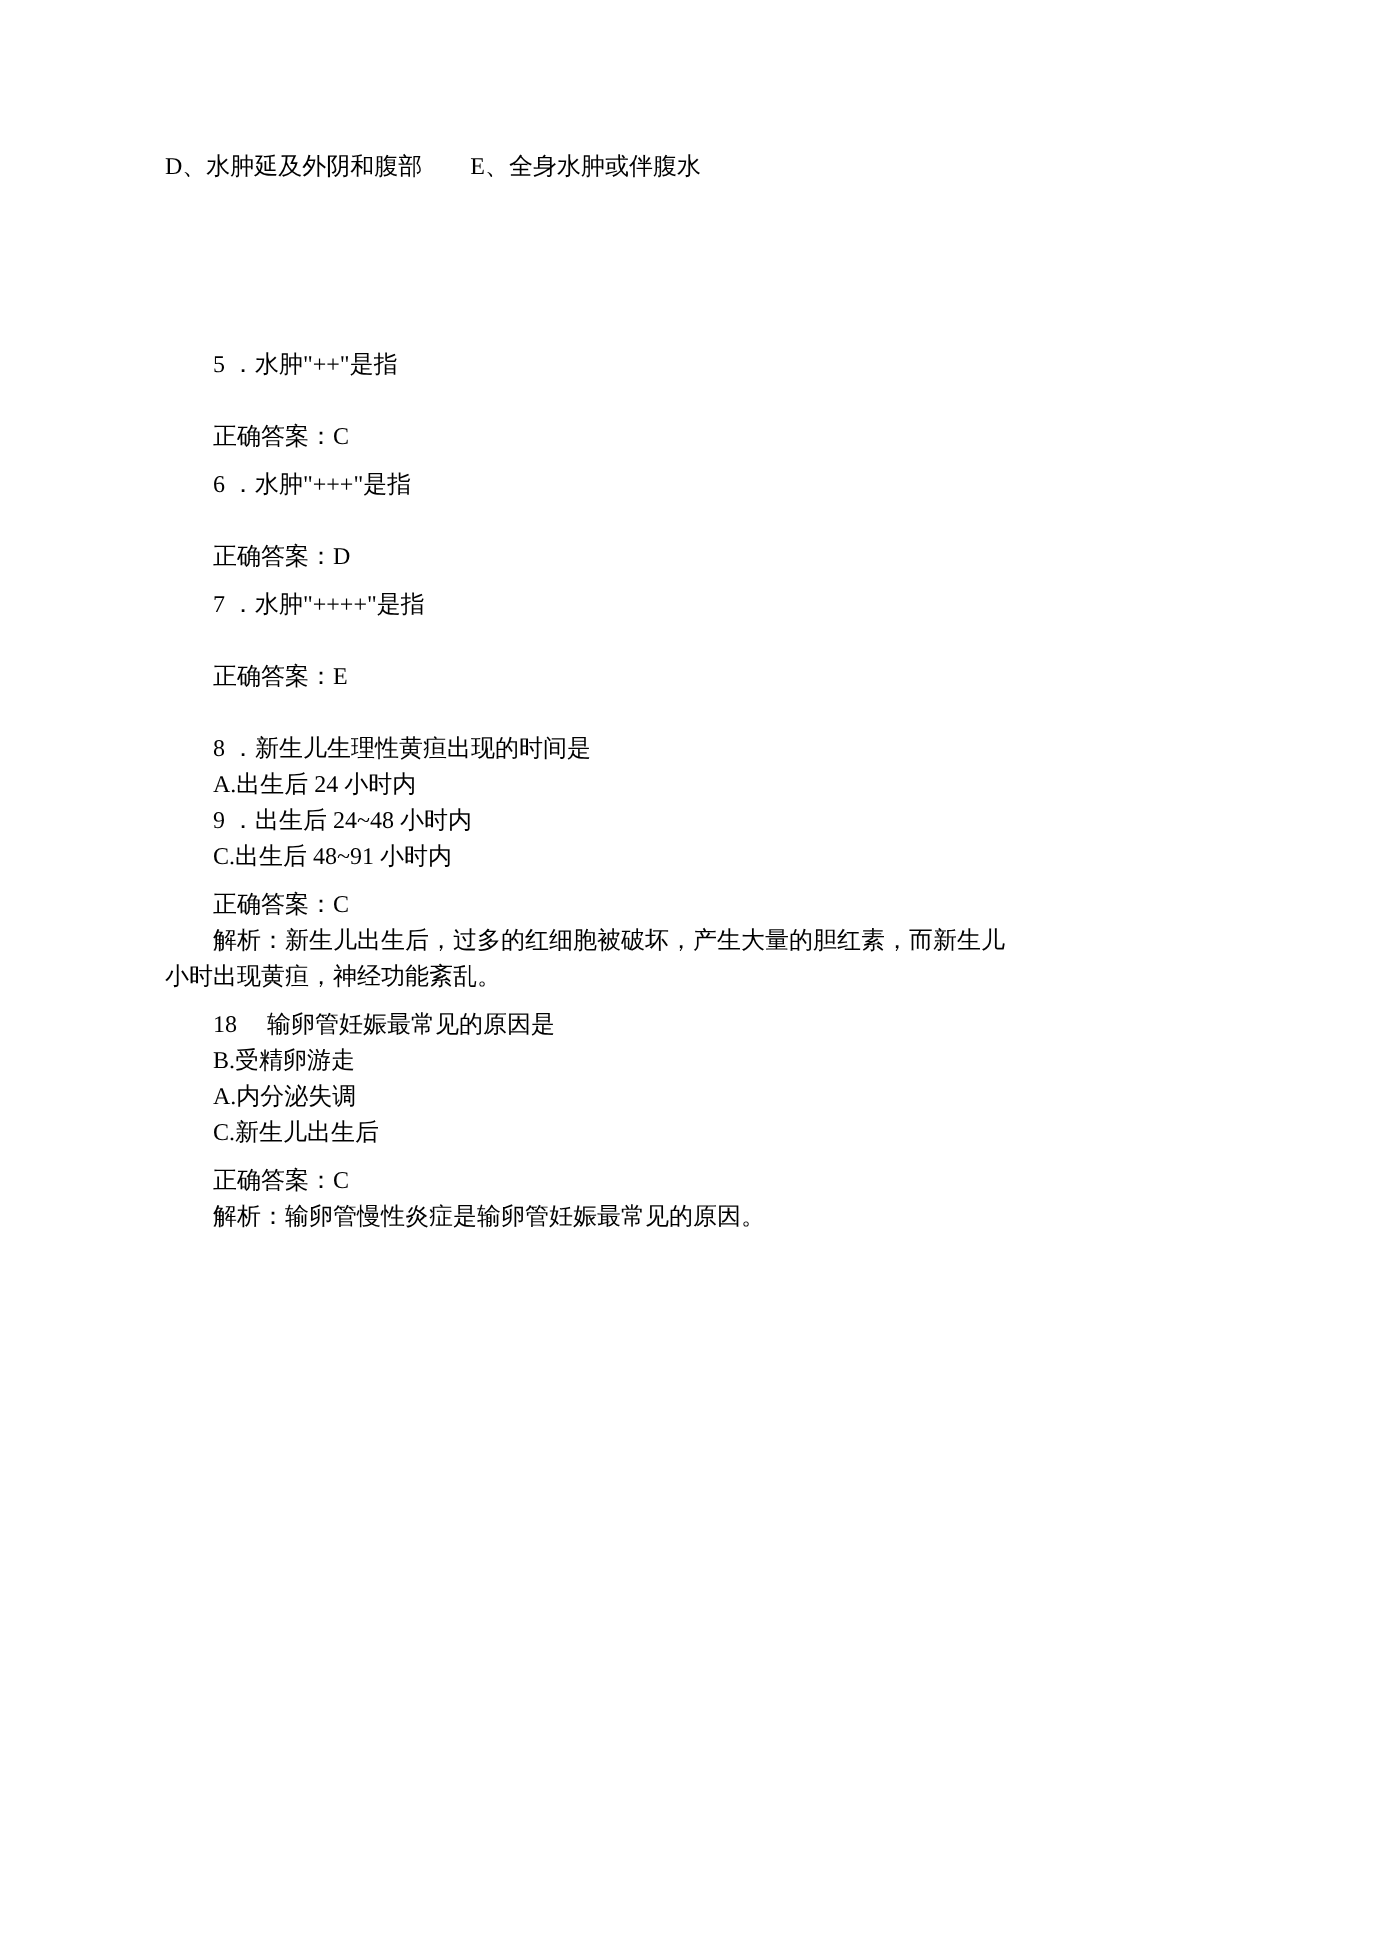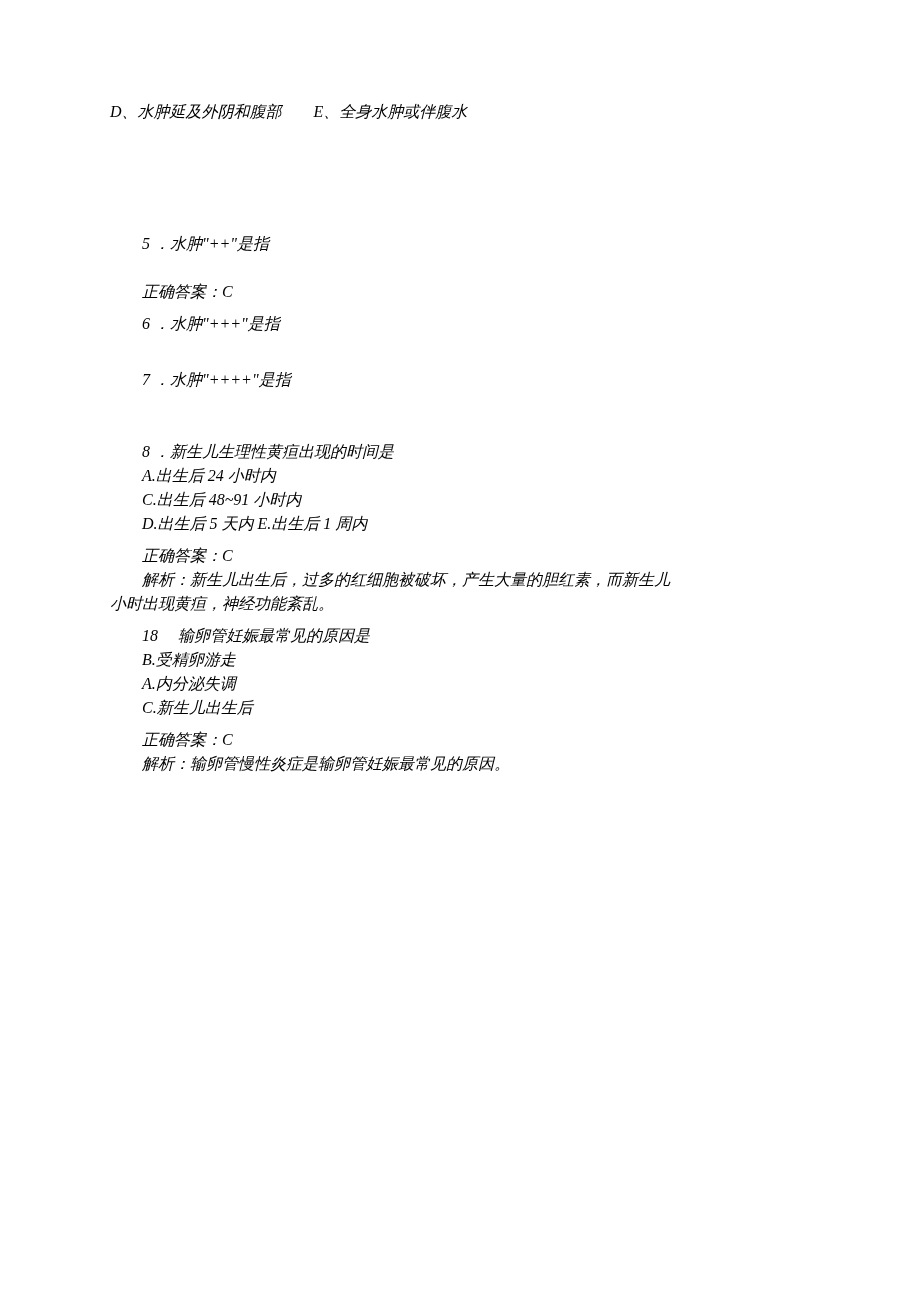--- a/index.html
+++ b/index.html
@@ -12,21 +12,20 @@
     line-height: 1.5;
     width: 920px;
   }
   .page {
     padding: 100px 110px 80px 110px;
     box-sizing: border-box;
   }
   .line {
     margin: 0;
     white-space: pre-wrap;
-    font-style: italic;
   }
   .indent1 { padding-left: 2em; }
   .gap-small { height: 8px; }
   .gap-med { height: 24px; }
   .gap-xlarge { height: 100px; }
 </style>
 </head>
 <body>
 
 <div class="page">
@@ -39,32 +38,34 @@
   <p class="line indent1">5 ．水肿"++"是指</p>
 
   <div class="gap-med"></div>
 
   <p class="line indent1">正确答案：C</p>
   <div class="gap-small"></div>
   <p class="line indent1">6 ．水肿"+++"是指</p>
 
   <div class="gap-med"></div>
 
+  <p class="line indent1">正确答案：D</p>
   <div class="gap-small"></div>
   <p class="line indent1">7 ．水肿"++++"是指</p>
 
   <div class="gap-med"></div>
 
+  <p class="line indent1">正确答案：E</p>
 
   <div class="gap-med"></div>
 
   <p class="line indent1">8 ．新生儿生理性黄疸出现的时间是</p>
   <p class="line indent1">A.出生后 24 小时内</p>
+  <p class="line indent1">9 ．出生后 24~48 小时内</p>
   <p class="line indent1">C.出生后 48~91 小时内</p>
-  <p class="line indent1">D.出生后 5 天内 E.出生后 1 周内</p>
 
   <div class="gap-small"></div>
 
   <p class="line indent1">正确答案：C</p>
   <p class="line indent1">解析：新生儿出生后，过多的红细胞被破坏，产生大量的胆红素，而新生儿</p>
   <p class="line">小时出现黄疸，神经功能紊乱。</p>
 
   <div class="gap-small"></div>
 
   <p class="line indent1">18　 输卵管妊娠最常见的原因是</p>

